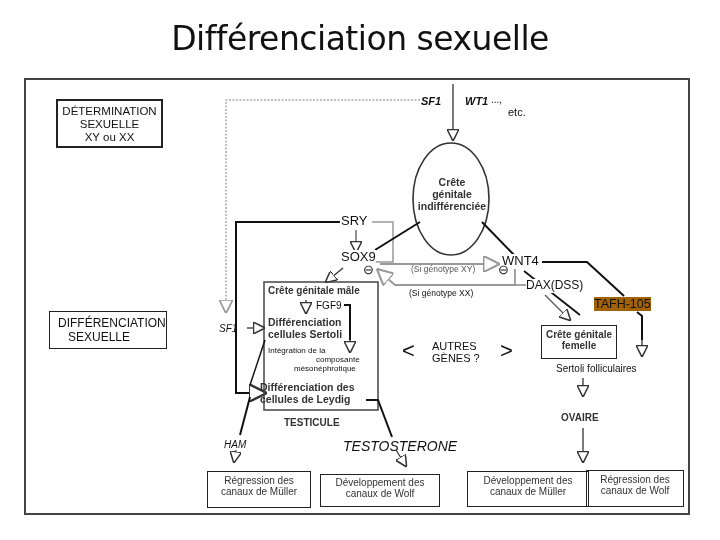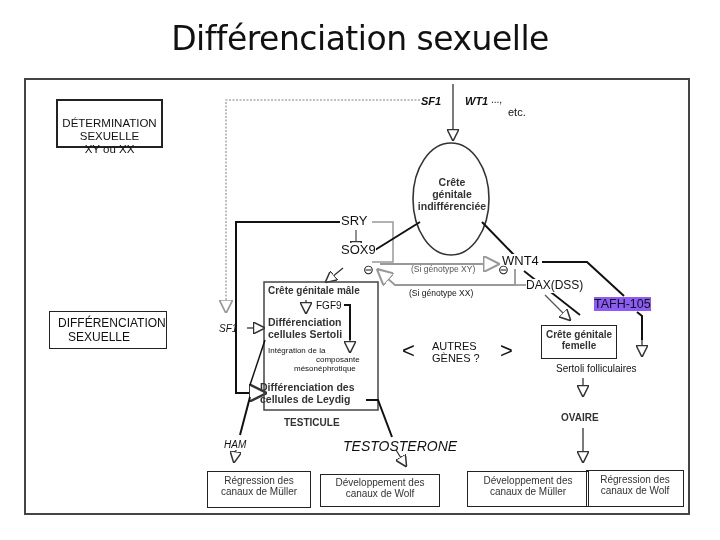--- a/index.html
+++ b/index.html
@@ -76,21 +76,21 @@
   <line x1="250" y1="397" x2="240" y2="435" stroke="#111" stroke-width="2"></line>
   <line x1="236" y1="450" x2="234" y2="462" stroke="#333" stroke-width="1.3" marker-end="url(#hollow)"></line>
 
   <path d="M366,400 L378,400 L392,437" fill="none" stroke="#111" stroke-width="2"></path>
   <line x1="396" y1="450" x2="406" y2="466" stroke="#333" stroke-width="1.3" marker-end="url(#hollow)"></line>
 
   <line x1="583" y1="378" x2="583" y2="396" stroke="#333" stroke-width="1.3" marker-end="url(#hollow)"></line>
   <line x1="583" y1="428" x2="583" y2="462" stroke="#333" stroke-width="1.3" marker-end="url(#hollow)"></line>
 </svg>
 
-<div class="box center" style="left:56px;top:99px;width:107px;height:49px;padding-top:16px;font-size:11.5px;">
+<div class="box center" style="left:56px;top:99px;width:107px;height:49px;padding-top:4px;font-size:11.5px;">
   <div class="t" style="position:static;">DÉTERMINATION</div>
   <div class="t" style="position:static;">SEXUELLE</div>
   <div class="t" style="position:static;">XY ou XX</div>
 </div>
 
 <div class="box" style="left:49px;top:311px;width:118px;height:38px;border-width:1.5px;font-size:12px;padding:5px 0 0 8px;">
   <div class="t" style="position:static;">DIFFÉRENCIATION</div>
   <div class="t" style="position:static;padding-left:10px;">SEXUELLE</div>
 </div>
 
@@ -99,24 +99,24 @@
 <div class="t" style="left:491px;top:94px;font-size:10px;">...,</div>
 <div class="t" style="left:508px;top:106px;font-size:11px;">etc.</div>
 
 <div class="t bold center" style="left:412px;top:176px;width:80px;font-size:10.5px;color:#333;">
   <div>Crête</div>
   <div>génitale</div>
   <div>indifférenciée</div>
 </div>
 
 <div class="t" style="left:341px;top:214px;font-size:13px;background:#fff;">SRY</div>
-<div class="t" style="left:341px;top:243px;font-size:13px;background:#fff;">SOX9</div>
+<div class="t" style="left:341px;top:250px;font-size:13px;background:#fff;">SOX9</div>
 <div class="t" style="left:502px;top:254px;font-size:13px;background:#fff;">WNT4</div>
 <div class="t" style="left:526px;top:279px;font-size:12px;background:#fff;">DAX(DSS)</div>
-<div class="t" style="left:594px;top:297px;font-size:12.5px;background:#8b5cf6;">TAFH-105</div>
+<div class="t" style="left:594px;top:297px;font-size:12.5px;background:#a16207;">TAFH-105</div>
 
 <div class="t" style="left:363px;top:263px;font-size:13px;">⊖</div>
 <div class="t" style="left:498px;top:263px;font-size:13px;">⊖</div>
 
 <div class="t grey" style="left:411px;top:265px;font-size:8.5px;">(Si génotype XY)</div>
 <div class="t" style="left:409px;top:289px;font-size:8.5px;">(Si génotype XX)</div>
 
 <div class="t bold" style="left:268px;top:285px;font-size:10px;color:#333;">Crête génitale mâle</div>
 <div class="t" style="left:316px;top:300px;font-size:10px;">FGF9</div>
 <div class="t ital" style="left:219px;top:323px;font-size:10px;">SF1</div>

